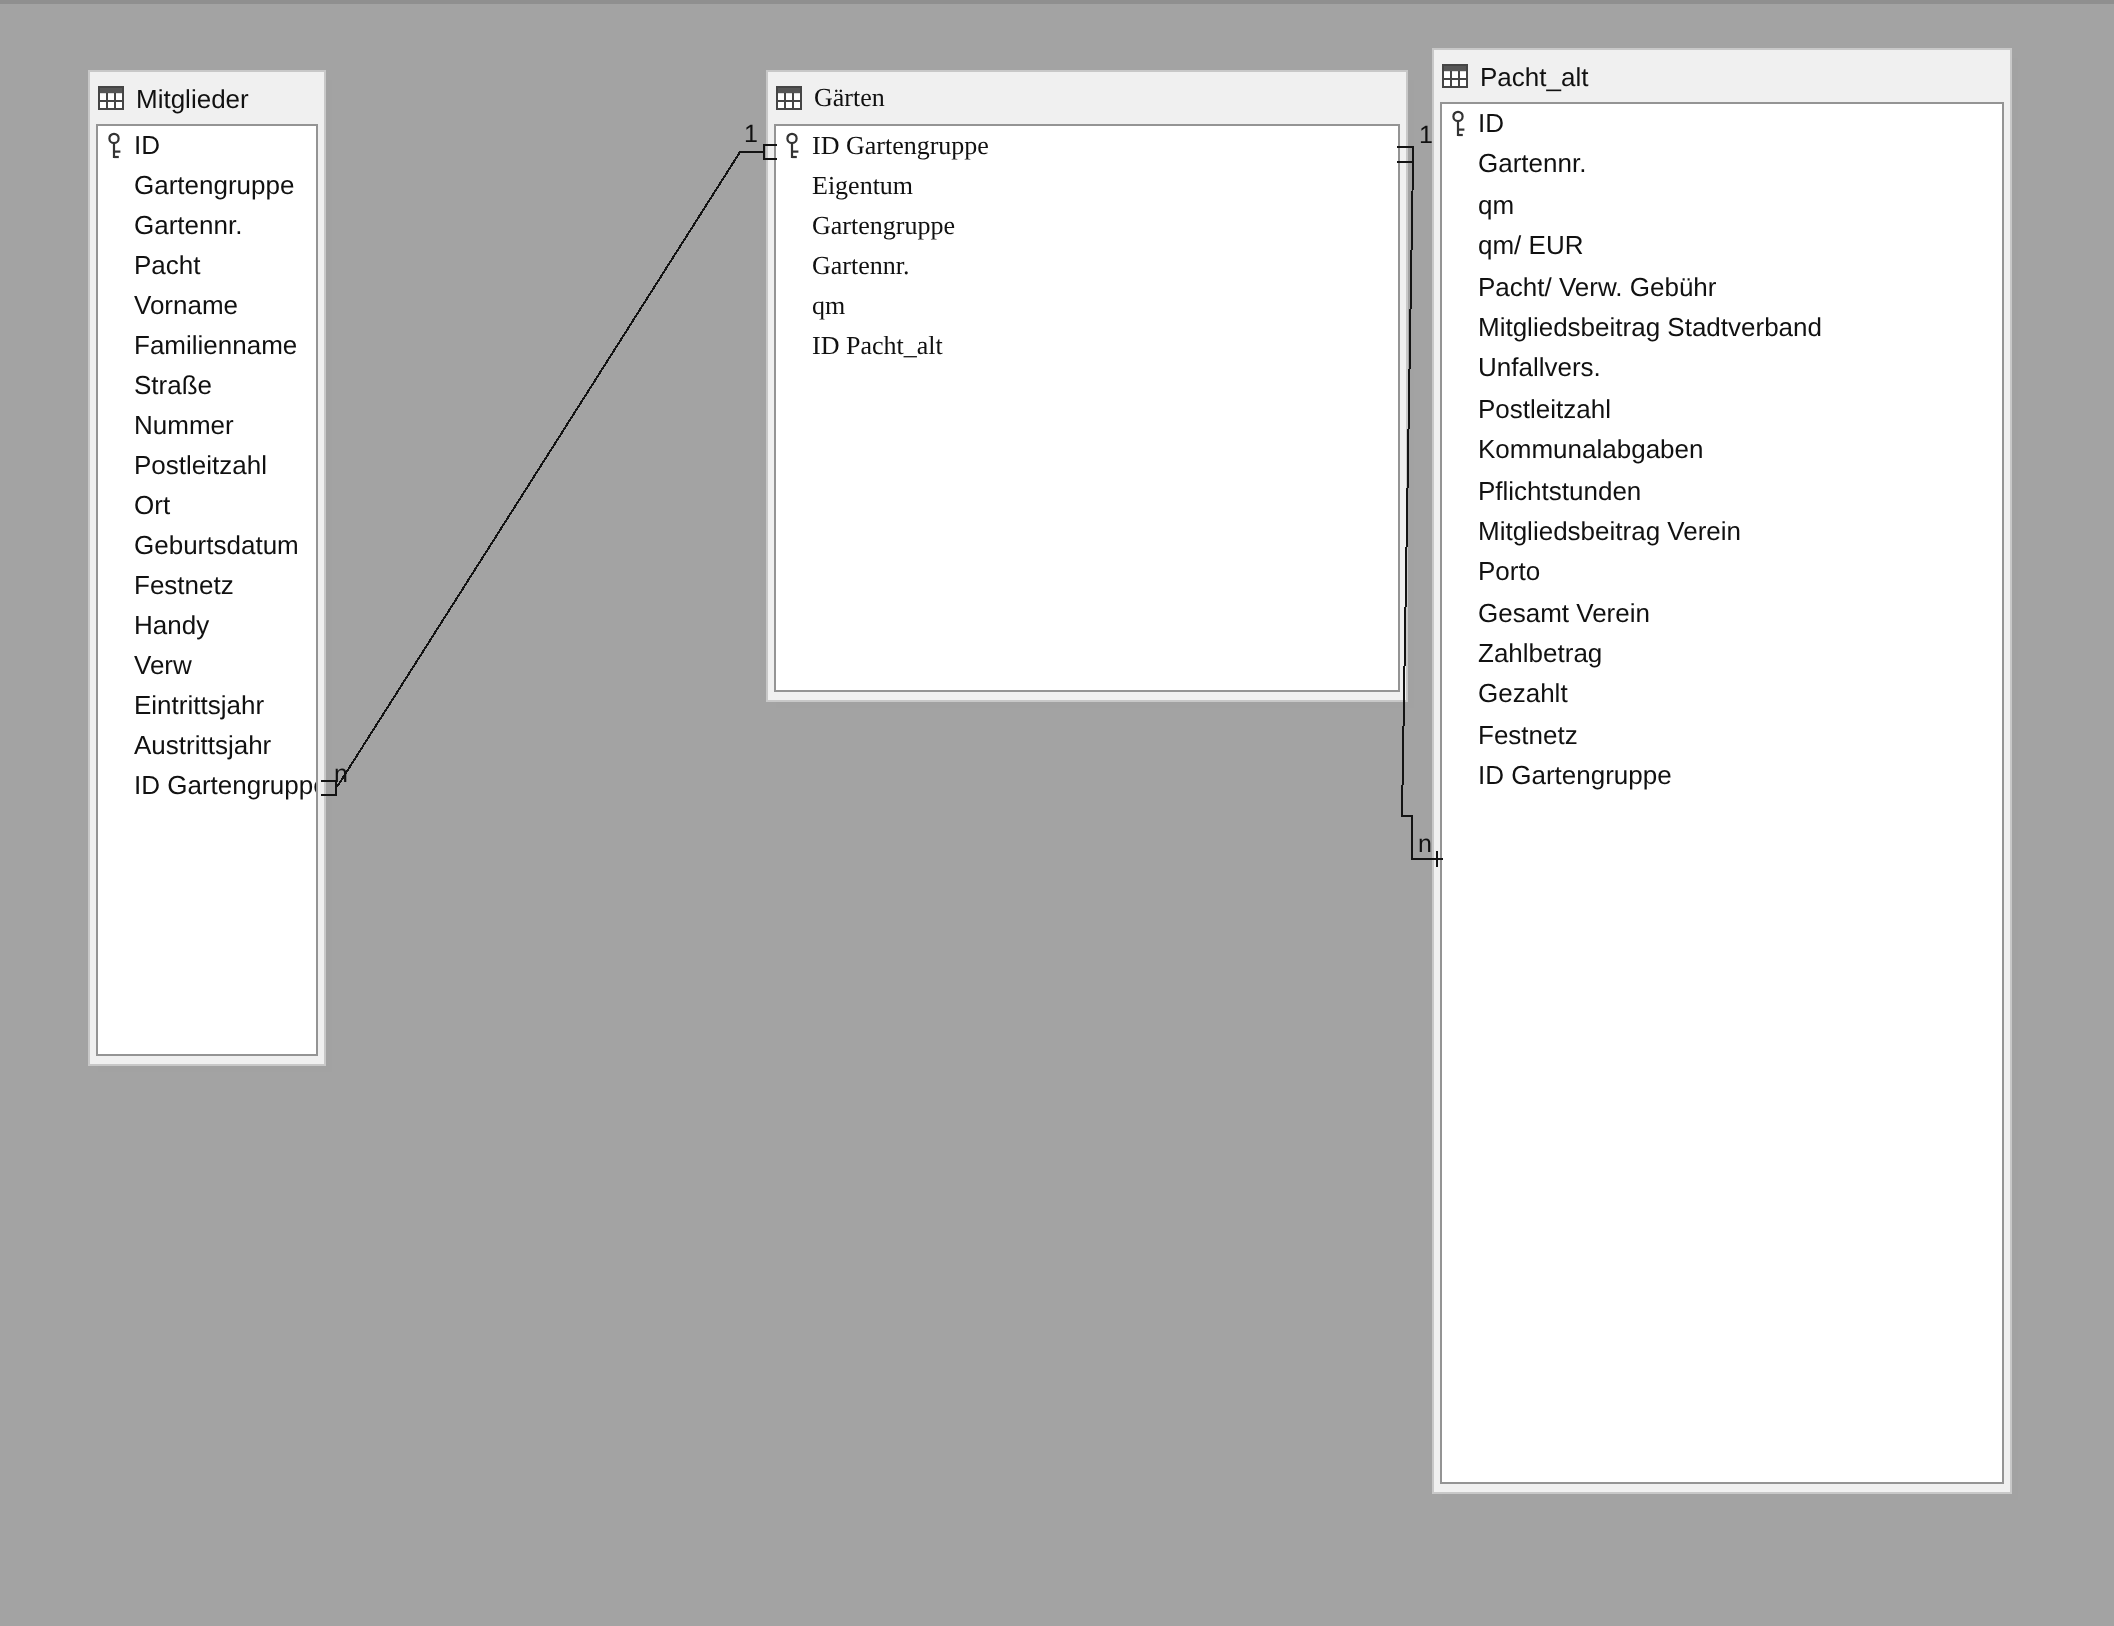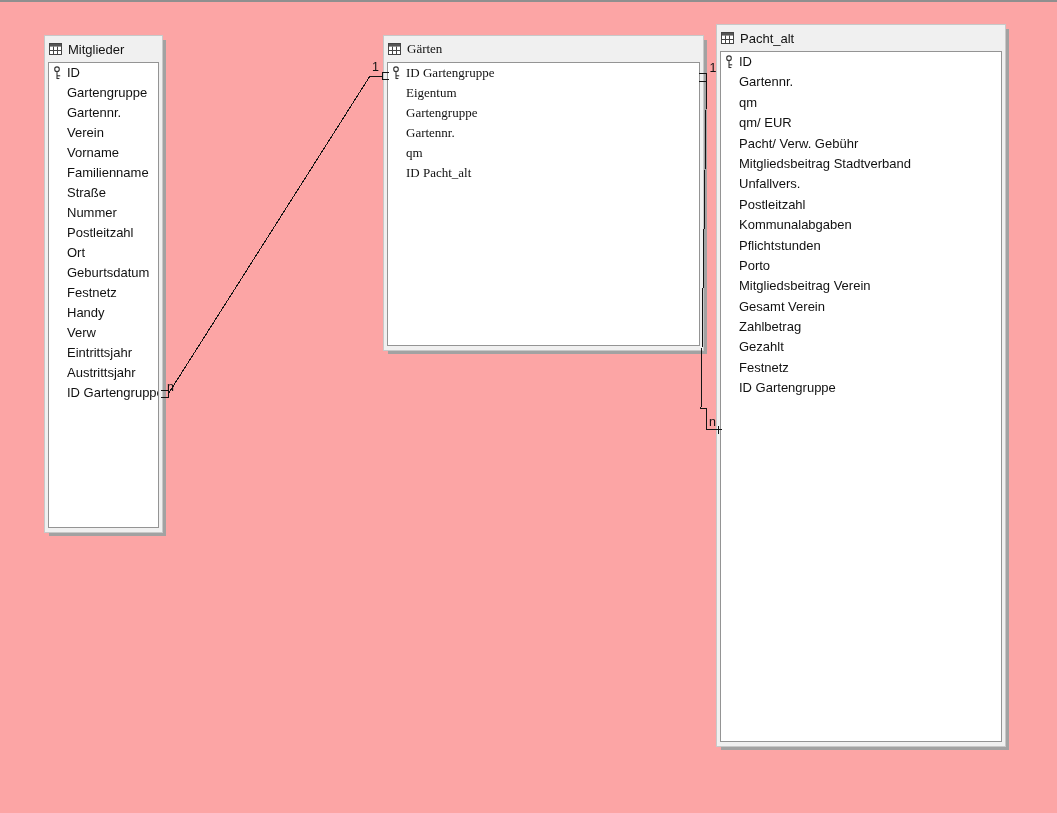--- a/index.html
+++ b/index.html
@@ -1,20 +1,20 @@
 <!DOCTYPE html>
 <html><head>
 <meta charset="utf-8">
 <style>
   html,body{margin:0;padding:0;background:#efefef;}
   .canvas{
     position:relative;
     width:1057px;height:813px;
     box-sizing:border-box;
-    background:#fca5a5;
+    background:#a3a3a3;
     border-top:2px solid #8f8f8f;
     overflow:hidden;
     font-family:"Liberation Sans", sans-serif;
     color:#111;
   }
   .table-window{
     position:absolute;
     background:#f0f0f0;
     border:1px solid #c8c8c8;
     box-shadow:4px 4px 0 -1px #a2a2a2;
@@ -90,21 +90,21 @@
     </div>
     <div class="field-list">
         <div class="field-row"><span class="key-icon"><svg width="9" height="14" viewBox="0 0 9 14">
               <circle cx="4" cy="3.2" r="2.3" fill="none" stroke="#333" stroke-width="1.1"></circle>
               <line x1="4" y1="5.4" x2="4" y2="13" stroke="#333" stroke-width="1.1"></line>
               <line x1="4" y1="9.8" x2="7.2" y2="9.8" stroke="#333" stroke-width="1.1"></line>
               <line x1="4" y1="12.5" x2="6.4" y2="12.5" stroke="#333" stroke-width="1.1"></line>
             </svg></span><span>ID</span></div>
         <div class="field-row"><span>Gartengruppe</span></div>
         <div class="field-row"><span>Gartennr.</span></div>
-        <div class="field-row"><span>Verein</span></div>
+        <div class="field-row"><span>Pacht</span></div>
         <div class="field-row"><span>Vorname</span></div>
         <div class="field-row"><span>Familienname</span></div>
         <div class="field-row"><span>Straße</span></div>
         <div class="field-row"><span>Nummer</span></div>
         <div class="field-row"><span>Postleitzahl</span></div>
         <div class="field-row"><span>Ort</span></div>
         <div class="field-row"><span>Geburtsdatum</span></div>
         <div class="field-row"><span>Festnetz</span></div>
         <div class="field-row"><span>Handy</span></div>
         <div class="field-row"><span>Verw</span></div>
@@ -164,22 +164,22 @@
             </svg></span><span>ID</span></div>
         <div class="field-row"><span>Gartennr.</span></div>
         <div class="field-row"><span>qm</span></div>
         <div class="field-row"><span>qm/ EUR</span></div>
         <div class="field-row"><span>Pacht/ Verw. Gebühr</span></div>
         <div class="field-row"><span>Mitgliedsbeitrag Stadtverband</span></div>
         <div class="field-row"><span>Unfallvers.</span></div>
         <div class="field-row"><span>Postleitzahl</span></div>
         <div class="field-row"><span>Kommunalabgaben</span></div>
         <div class="field-row"><span>Pflichtstunden</span></div>
+        <div class="field-row"><span>Mitgliedsbeitrag Verein</span></div>
         <div class="field-row"><span>Porto</span></div>
-        <div class="field-row"><span>Mitgliedsbeitrag Verein</span></div>
         <div class="field-row"><span>Gesamt Verein</span></div>
         <div class="field-row"><span>Zahlbetrag</span></div>
         <div class="field-row"><span>Gezahlt</span></div>
         <div class="field-row"><span>Festnetz</span></div>
         <div class="field-row"><span>ID Gartengruppe</span></div>
       </div>
   </div>
 
   <svg class="links" width="1057" height="813">
 

